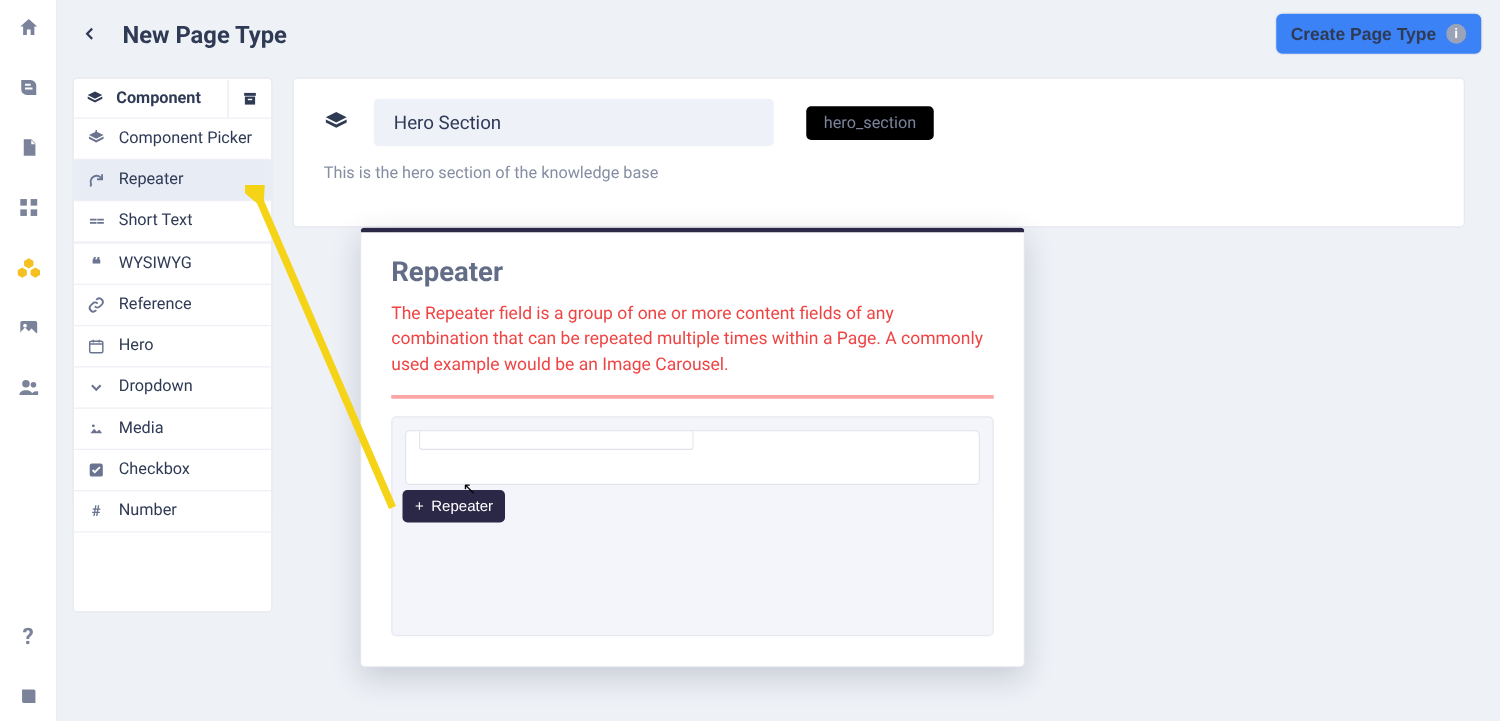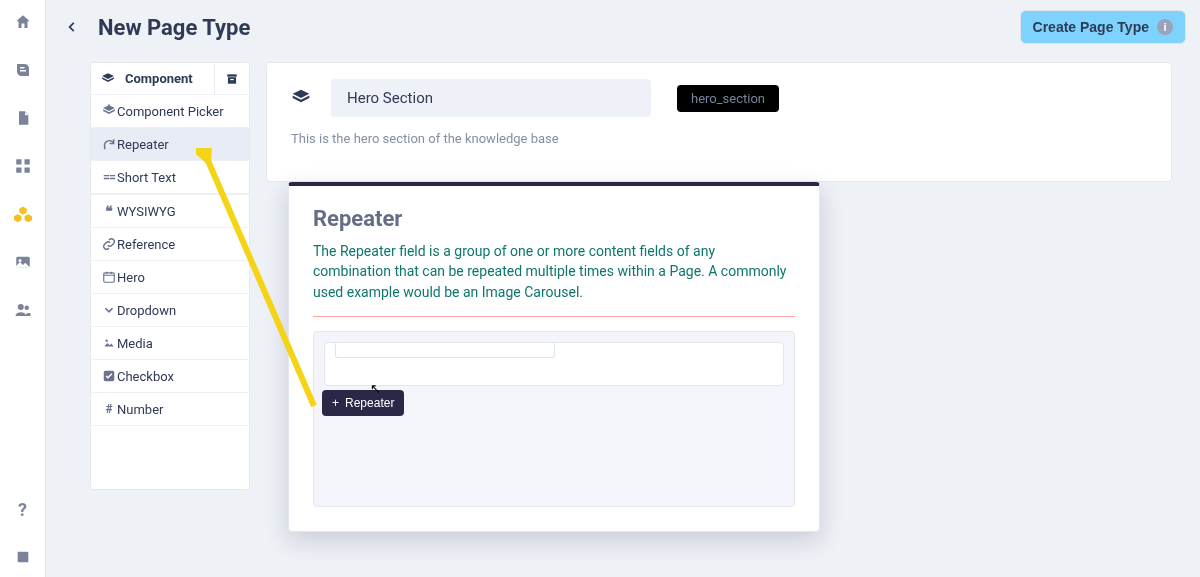--- a/index.html
+++ b/index.html
@@ -5,46 +5,46 @@
   * { box-sizing: border-box; margin: 0; padding: 0; }
   html, body { width: 1200px; height: 577px; font-family: -apple-system, BlinkMacSystemFont, "Segoe UI", Roboto, "Helvetica Neue", Arial, sans-serif; background: #eef1f6; color: #2f3a55; overflow: hidden; }
   .app { display: flex; width: 100%; height: 100%; }
   .iconrail { width: 46px; background: #fff; border-right: 1px solid #e6e8ee; display: flex; flex-direction: column; align-items: center; padding-top: 12px; gap: 28px; }
   .iconrail .spacer { flex: 1; }
   .iconrail .rail-icon { width: 20px; height: 20px; color: #7a839a; display:flex; align-items:center; justify-content:center; }
   .iconrail .rail-icon.active { color: #f5c022; }
   .content { flex: 1; display: flex; flex-direction: column; }
   .topbar { height: 54px; display: flex; align-items: center; padding: 0 14px; gap: 14px; }
   .back-btn { width: 24px; height: 24px; display:flex; align-items:center; justify-content:center; color:#2f3a55; cursor:pointer; }
-  .page-title { font-size: 22px; font-weight: 700; color: #2f3a55; }
+  .page-title { font-size: 19px; font-weight: 700; color: #2f3a55; }
   .topbar .flex { flex:1; }
-  .create-btn { background:#7dd3fc; border:1px solid #e1e4ec; border-radius:6px; padding:8px 12px; font-weight:700; font-size:14px; color:#2f3a55; display:flex; align-items:center; gap:8px; cursor:pointer; }
+  .create-btn { background:#3b82f6; border:1px solid #e1e4ec; border-radius:6px; padding:8px 12px; font-weight:700; font-size:14px; color:#2f3a55; display:flex; align-items:center; gap:8px; cursor:pointer; }
   .create-btn .info { width:16px;height:16px;border-radius:50%;background:#9aa3b8;color:#fff;display:flex;align-items:center;justify-content:center;font-size:11px;font-weight:700; }
 
-  .workarea { flex:1; padding: 8px 28px 20px 44px; display:flex; gap:16px; position:relative; }
+  .workarea { flex:1; padding: 8px 28px 20px 12px; display:flex; gap:16px; position:relative; }
   .fields-panel { width: 160px; background:#fff; border:1px solid #e6e8ee; border-radius:4px; overflow:hidden; height:428px; }
-  .fields-panel .row { display:flex; align-items:center; padding:8px 10px; font-size:13px; color:#2f3a55; cursor:pointer; }
+  .fields-panel .row { display:flex; gap:10px; padding:8px 10px; font-size:13px; color:#2f3a55; cursor:pointer; }
   .fields-panel .row.selected { background:#e8ecf5; }
   .fields-panel .row .little-icon { width:16px; height:16px; color:#6a7490; display:flex; align-items:center; justify-content:center; font-size:12px; }
   .fields-panel .divider { height:1px; background:#eef0f5; }
   .fields-panel .component-row { display:flex; align-items:center; justify-content:space-between; padding:0; }
   .fields-panel .component-row .left { display:flex; align-items:center; gap:10px; padding:8px 10px; font-weight:700; font-size:13px; }
   .fields-panel .component-row .right { padding:8px 10px; border-left:1px solid #e8eaf1; color:#2f3a55; }
 
   .main-panel { flex:1; background:#fff; border:1px solid #e6e8ee; border-radius:4px; padding:16px 24px; position:relative; height:120px; }
   .hero-row { display:flex; align-items:center; gap:20px; }
   .hero-row .stack-icon { width:20px; height:20px; color:#2f3a55; }
   .hero-name { background:#eef1f8; border-radius:4px; padding:10px 16px; font-size:15px; color:#2f3a55; width:320px; }
   .hero-slug { background:#000000; border-radius:4px; padding:6px 14px; font-size:13px; color:#7a839a; margin-left:6px; }
   .hero-desc { margin-top:14px; font-size:13px; color:#858ea3; }
 
   
   .popover { position:absolute; top:128px; left:242px; width:532px; background:#fff; border:1px solid #e3e6ee; border-top:4px solid #2b2747; border-radius:4px; box-shadow:0 8px 24px rgba(30,40,70,0.18); padding:20px 24px 24px; }
   .popover h2 { font-size:22px; font-weight:700; color:#636d87; margin-bottom:10px; }
-  .popover p { font-size:14px; color:#0f766e; line-height:1.45; border-bottom:1px solid #fca5a5; padding-bottom:14px; }
+  .popover p { font-size:14px; color:#ef4444; line-height:1.45; border-bottom:3px solid #fca5a5; padding-bottom:14px; }
   .popover .canvas { margin-top:14px; background:#f3f5fa; border:1px solid #e6e8ee; border-radius:4px; height:176px; padding:10px; position:relative; }
   .popover .canvas .slot { background:#fff; border:1px solid #e3e6ee; border-radius:4px; height:44px; margin-bottom:12px; }
   .popover .canvas .slot .inner { margin:0 0 0 10px; width:220px; height:16px; border:1px solid #e0e3ec; border-radius:3px; margin-top:-1px; border-top:none; }
   .popover .add-btn { position:absolute; top:58px; left:8px; background:#2b2747; color:#fff; border:none; border-radius:4px; padding:6px 10px; font-size:12px; display:flex; align-items:center; gap:6px; cursor:pointer; }
   .cursor { position:absolute; top:49px; left:56px; font-size:13px; color:#000; pointer-events:none; }
 
   
   .arrow-svg { position:absolute; top:94px; left:150px; width:130px; height:260px; pointer-events:none; }
 
   svg { display:block; }

